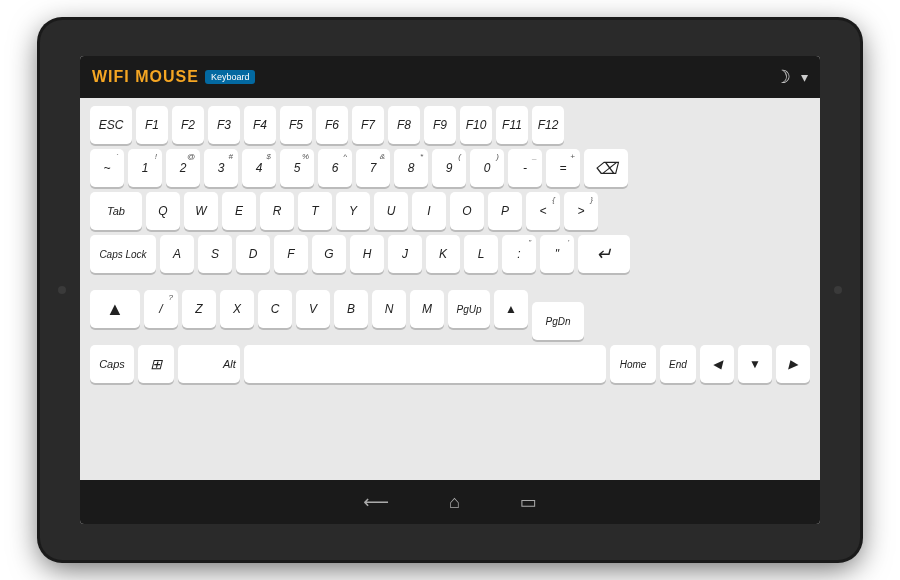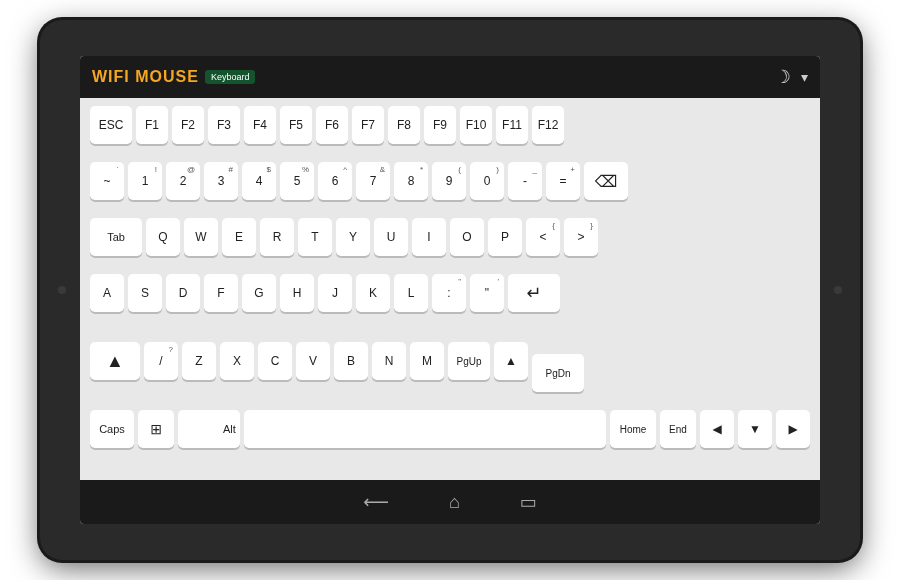--- a/index.html
+++ b/index.html
@@ -68,21 +68,21 @@
     }
 
     .app-title {
       font-weight: bold;
       font-size: 16px;
       color: #f5a623;
       letter-spacing: 1px;
     }
 
     .keyboard-badge {
-      background: #14532d;
+      background: #0369a1;
       color: #fff;
       font-size: 9px;
       padding: 2px 6px;
       border-radius: 3px;
       margin-left: 6px;
       font-weight: normal;
     }
 
     .header-right {
       margin-left: auto;
@@ -100,21 +100,22 @@
       font-size: 14px;
     }
 
     
     .keyboard-area {
       background: #e8e8e8;
       flex: 1;
       display: flex;
       flex-direction: column;
       padding: 8px 10px 6px 10px;
-      gap: 18px;
+      gap: 5px;
+      font-style: italic;
     }
 
     .key-row {
       display: flex;
       gap: 4px;
       align-items: center;
     }
 
     .key {
       background: #fff;
@@ -345,20 +346,23 @@
             <span class="sub-char">{</span>
             <span>&lt;</span>
           </div>
         <div class="key">
             <span class="sub-char">}</span>
             <span>&gt;</span>
           </div>
       </div>
 
       <div class="key-row">
+        <div class="key key-caps">
+            <span>Caps Lock</span>
+          </div>
         <div class="key">
             <span>A</span>
           </div>
         <div class="key">
             <span>S</span>
           </div>
         <div class="key">
             <span>D</span>
           </div>
         <div class="key">

